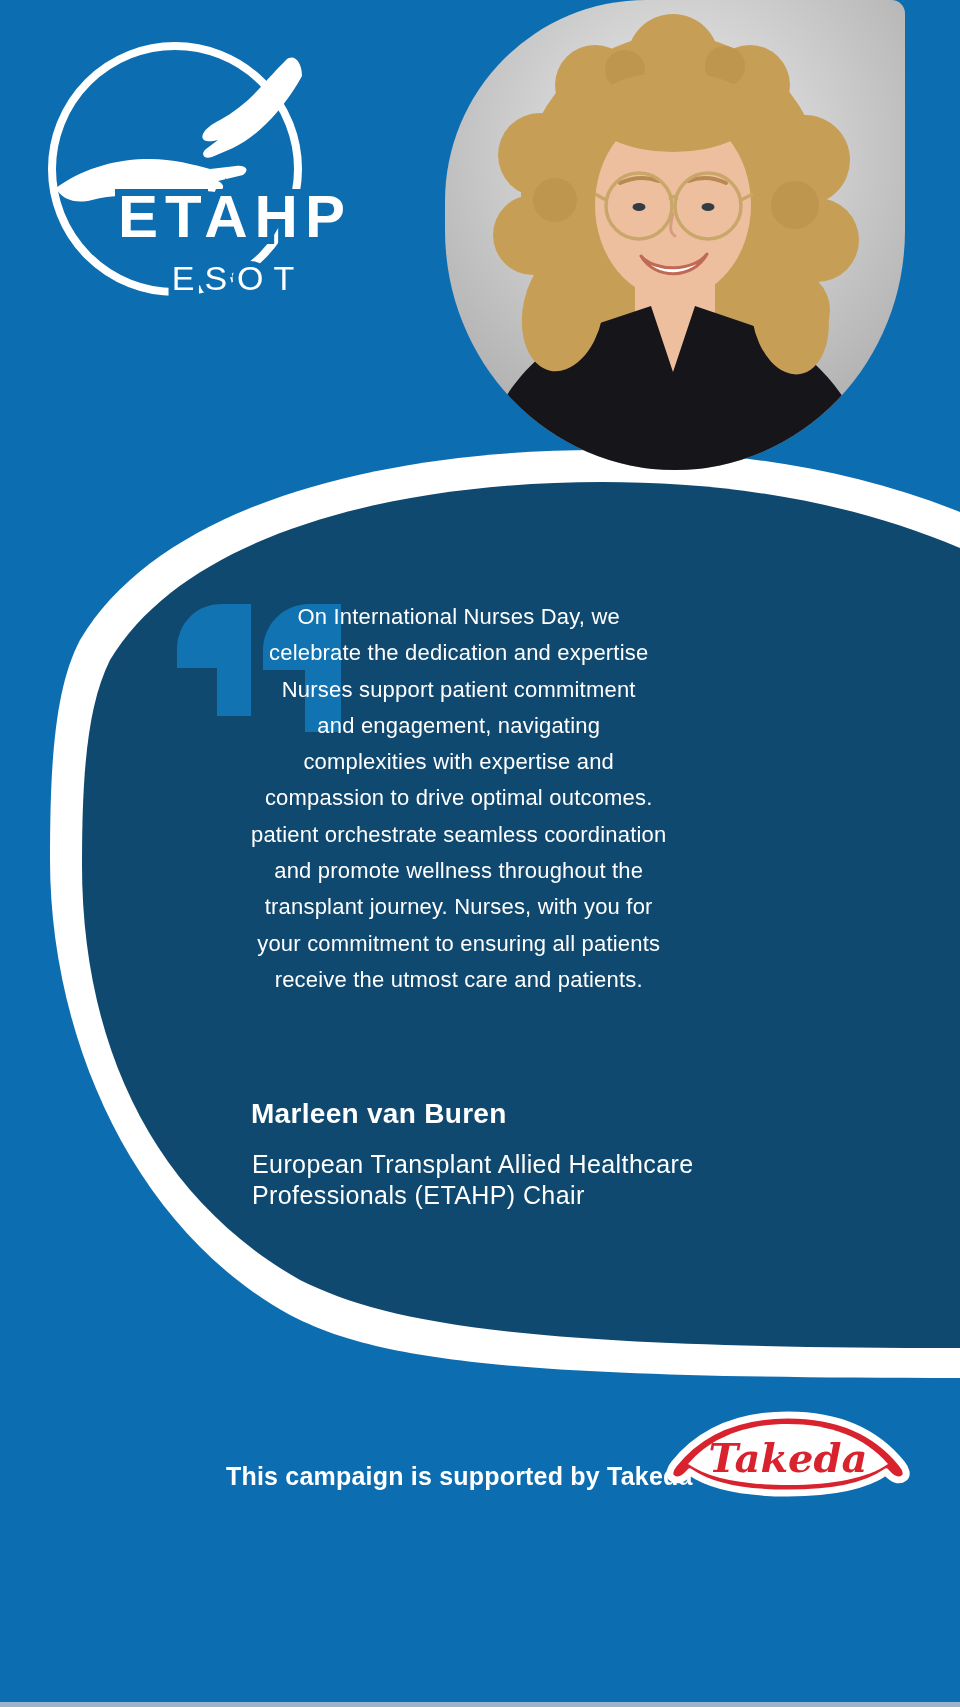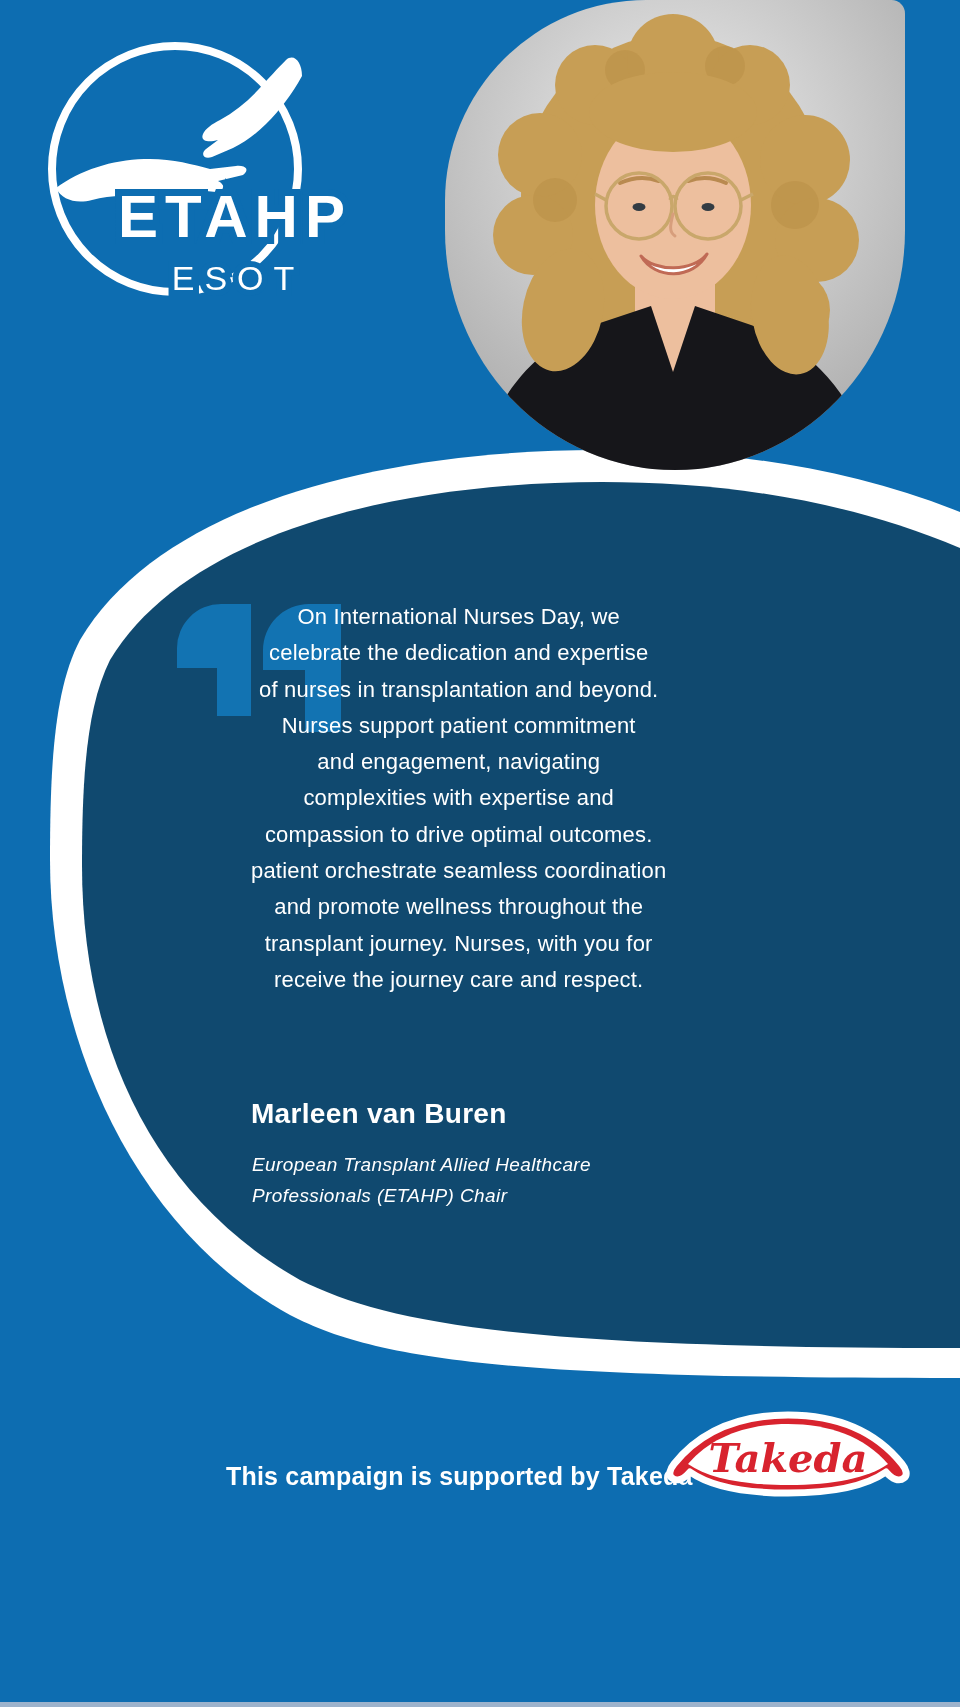--- a/index.html
+++ b/index.html
@@ -17,22 +17,22 @@
     color:var(--text,#fff);
     font-size:22px;line-height:36.3px;letter-spacing:0.2px;
     font-weight:400;white-space:nowrap;text-align:center;
   }
   .attribution-name{
     position:absolute;left:251px;top:1098px;z-index:3;
     color:var(--text,#fff);font-size:28px;font-weight:700;letter-spacing:0.3px;white-space:nowrap;
   }
   .attribution-title{
     position:absolute;left:252px;top:1149px;z-index:3;
-    color:var(--text,#fff);font-size:19px;line-height:31px;letter-spacing:0.4px;
-    font-weight:400;white-space:nowrap;font-style:italic;
+    color:var(--text,#fff);font-size:25px;line-height:31px;letter-spacing:0.4px;
+    font-weight:400;white-space:nowrap;
   }
   .org-logo-svg{position:absolute;left:40px;top:38px;width:320px;height:270px;z-index:2;}
   .portrait{
     position:absolute;left:445px;top:0;width:460px;height:470px;z-index:4;
     border-radius:210px 14px 240px 240px / 210px 14px 250px 250px;
     overflow:hidden;
   }
   .portrait svg{display:block;}
   .footer-row{position:absolute;left:0;top:1400px;width:960px;height:110px;z-index:2;}
   .support-text{
@@ -56,29 +56,29 @@
   </svg>
 
   <svg class="quote-mark-svg" viewBox="0 0 166 134" aria-hidden="true">
     <path style="fill:var(--quote_mark)" d="M 74,112 L 40,112 L 40,64 L 0,64 L 0,44 A 44,44 0 0 1 44,0 L 74,0 Z"></path>
     <path style="fill:var(--quote_mark)" transform="translate(86,0)" d="M 78,128 L 42,128 L 42,66 L 0,66 L 0,46 A 46,46 0 0 1 46,0 L 78,0 Z"></path>
   </svg>
 
   <div class="quote-block">
     <div>On International Nurses Day, we</div>
     <div>celebrate the dedication and expertise</div>
-    <div>of nurses in transplantation and beyond.</div>
     <div>Nurses support patient commitment</div>
     <div>and engagement, navigating</div>
     <div>complexities with expertise and</div>
     <div>compassion to drive optimal outcomes.</div>
     <div>patient orchestrate seamless coordination</div>
     <div>and promote wellness throughout the</div>
     <div>transplant journey. Nurses, with you for</div>
-    <div>receive the journey care and respect.</div>
+    <div>your commitment to ensuring all patients</div>
+    <div>receive the utmost care and patients.</div>
   </div>
 
   <div class="attribution-name">Marleen van Buren</div>
   <div class="attribution-title">
     <div>European Transplant Allied Healthcare</div>
     <div>Professionals (ETAHP) Chair</div>
   </div>
 
   <svg class="org-logo-svg" viewBox="0 0 320 270" aria-hidden="true">
     <circle cx="135" cy="131" r="123" fill="none" style="stroke:var(--ring)" stroke-width="8"></circle>

